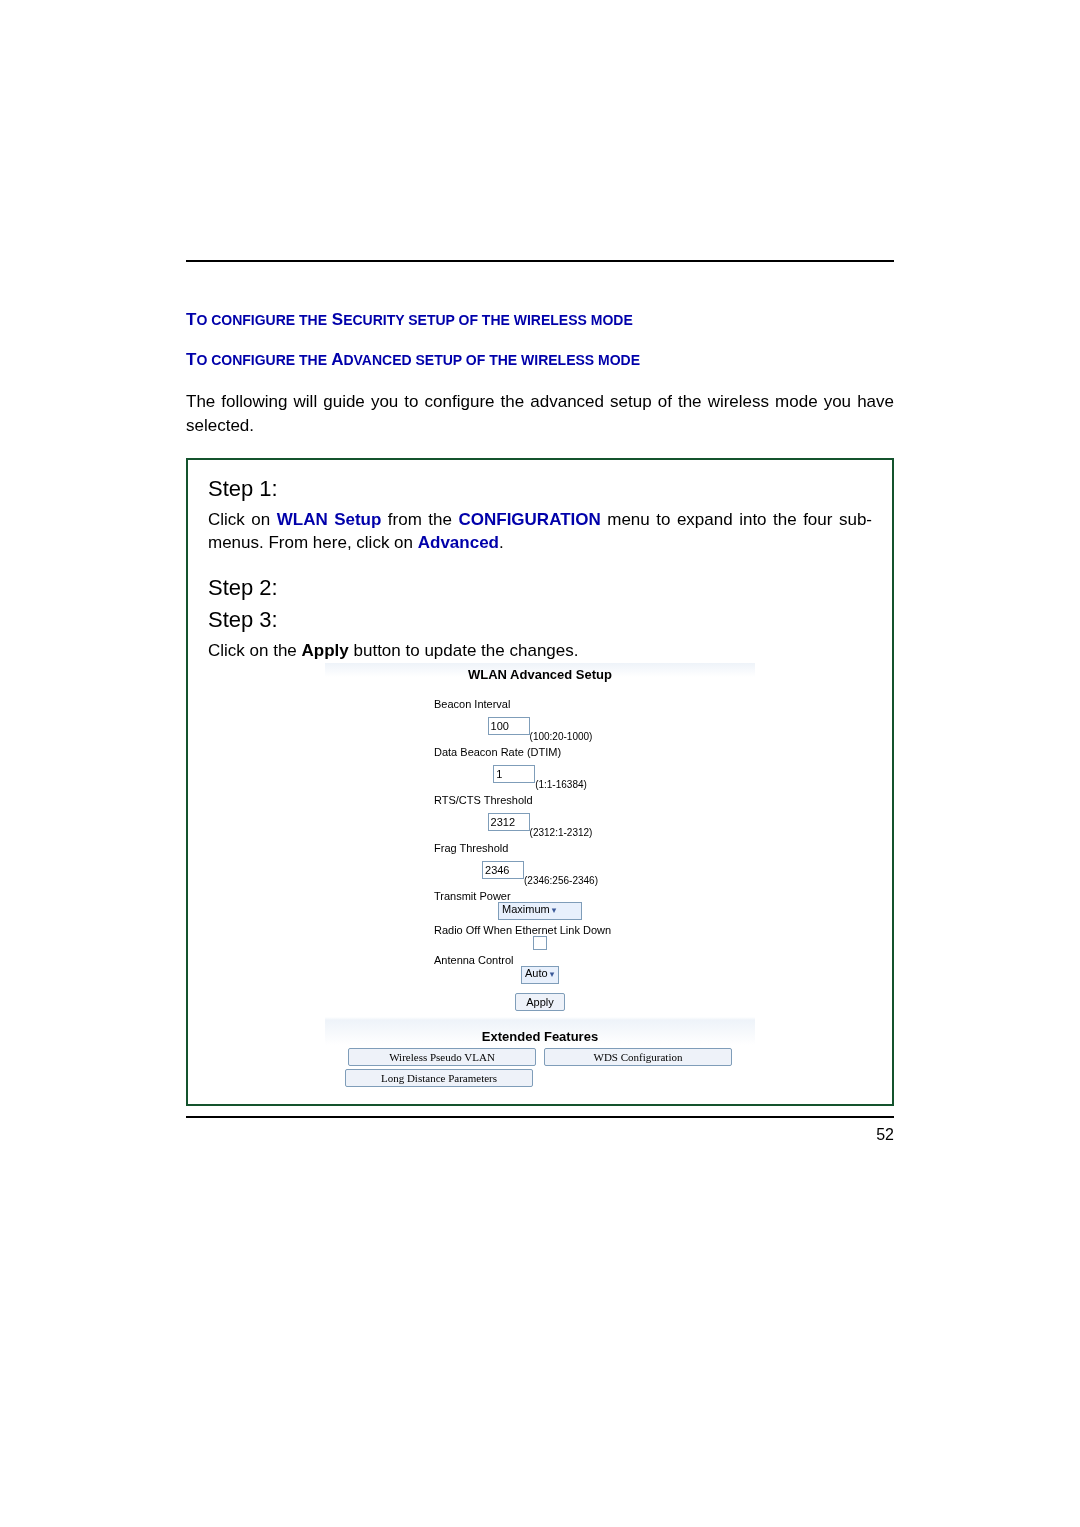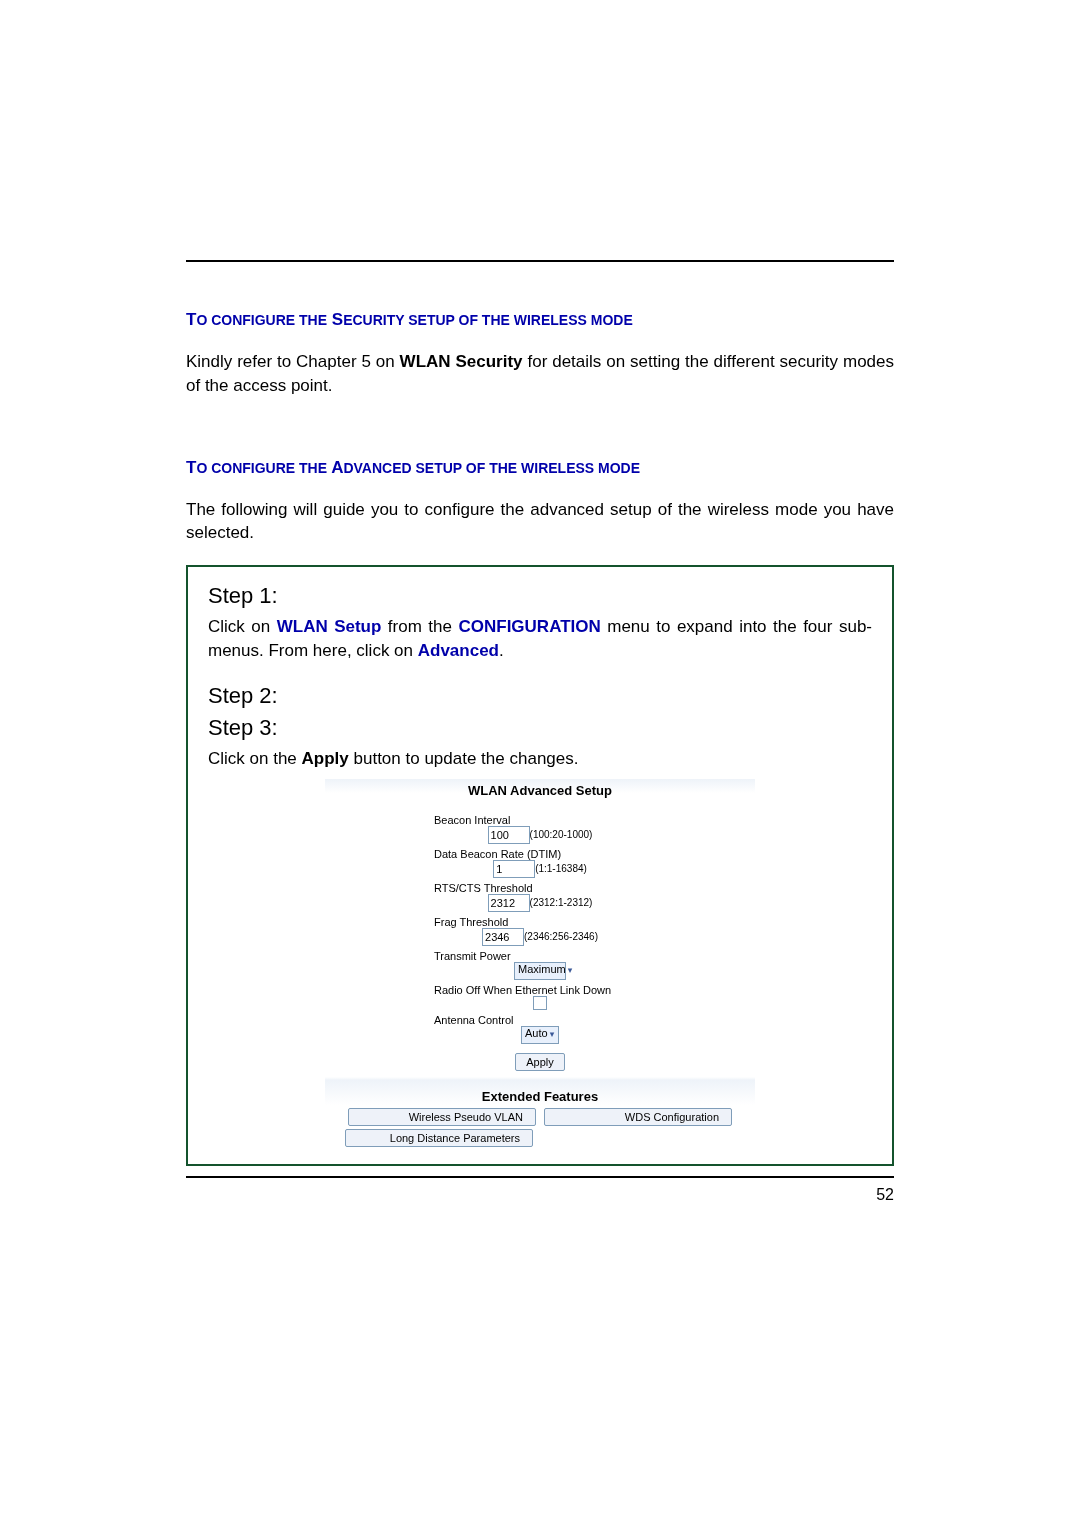--- a/index.html
+++ b/index.html
@@ -84,29 +84,30 @@
       height: 18px;
       border: 1px solid #7f9db9;
       font-size: 11px;
       padding: 1px 2px;
       background: #fff;
     }
     .hint {
       font-size: 10px;
       color: #000;
       white-space: nowrap;
+      margin-top: 21px;
     }
     .sel {
       height: 18px;
       border: 1px solid #7f9db9;
       font-size: 11px;
       background: #e8f0fc;
       padding-left: 3px;
     }
-    .sel-max { width: 52px; }
+    .sel-max { width: 84px; }
     .sel-auto { width: 38px; }
     .cb {
       width: 14px; height: 14px;
       border: 1px solid #7f9db9;
       background: #fff;
       display: inline-block;
     }
     .apply-row { text-align: center; margin: 8px 0 6px 0; }
     .btn {
       border: 1px solid #7f9db9;
@@ -127,25 +128,24 @@
     .ext-btn-row {
       display: flex;
       justify-content: center;
       gap: 8px;
       margin-bottom: 3px;
     }
     .ext-btn {
       border: 1px solid #7f9db9;
       background: #eef2f9;
       font-size: 11px;
-      padding: 2px 12px;
+      padding: 2px 2px;
       width: 188px;
       border-radius: 2px;
-      font-family: Liberation Sans, sans-serif;
-      text-align: right;
+      font-family: Liberation Serif, serif;
     }
     .ext-btn-row.left { justify-content: flex-start; padding-left: 20px; }
 
     .bottom-rule {
       border-top: 2px solid #000;
       margin-top: 8px;
     }
     .page-number {
       text-align: right;
       font-size: 16px;
@@ -156,40 +156,37 @@
 </head>
 <body>
 
 <div class="page">
   <div class="top-rule"></div>
 
   <div class="section-heading">
     T<span style="font-size:14px">O CONFIGURE THE</span> S<span style="font-size:14px">ECURITY SETUP OF THE WIRELESS MODE</span>
   </div>
 
-  <p class="body-text">
-    <span>Kindly refer to Chapter 5 on </span><b>WLAN Security</b><span> for details on setting the different security modes of the access point.</span>
-  </p>
 
   <div class="section-heading">
     T<span style="font-size:14px">O CONFIGURE THE</span> A<span style="font-size:14px">DVANCED SETUP OF THE WIRELESS MODE</span>
   </div>
 
   <p class="body-text" style="margin-bottom:20px">The following will guide you to configure the advanced setup of the wireless mode you have selected.</p>
 
   <div class="steps-box">
     <div class="step-title">Step 1:</div>
     <p class="step-body">
       <span>Click on </span><span class="link-bold">WLAN Setup</span><span> from the </span><span class="link-bold">CONFIGURATION</span><span> menu to expand into the four sub-menus. From here, click on </span><span class="link-bold">Advanced</span><span>.</span>
     </p>
 
     <div class="step-title">Step 2:</div>
 
     <div class="step-title">Step 3:</div>
-    <p class="step-body" style="margin-bottom:8px">
+    <p class="step-body" style="margin-bottom:0">
       <span>Click on the </span><b class="black-bold">Apply</b><span> button to update the changes.</span>
     </p>
 
     <div class="form-wrap">
       <div class="form-header">WLAN Advanced Setup</div>
 
       <div class="form-row">
         <div class="form-label">Beacon Interval</div>
         <div class="form-ctrl">
           <input class="tf" value="100" style="">

